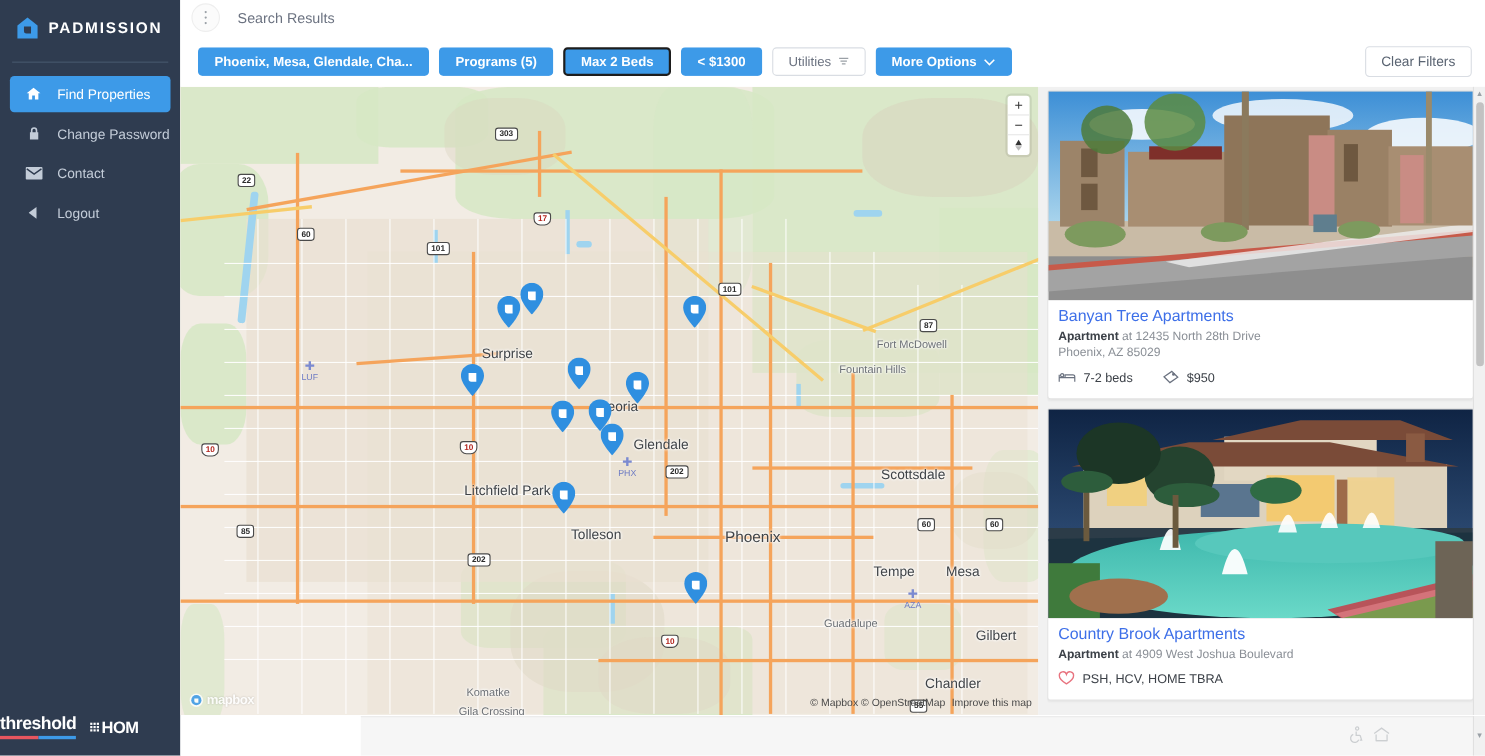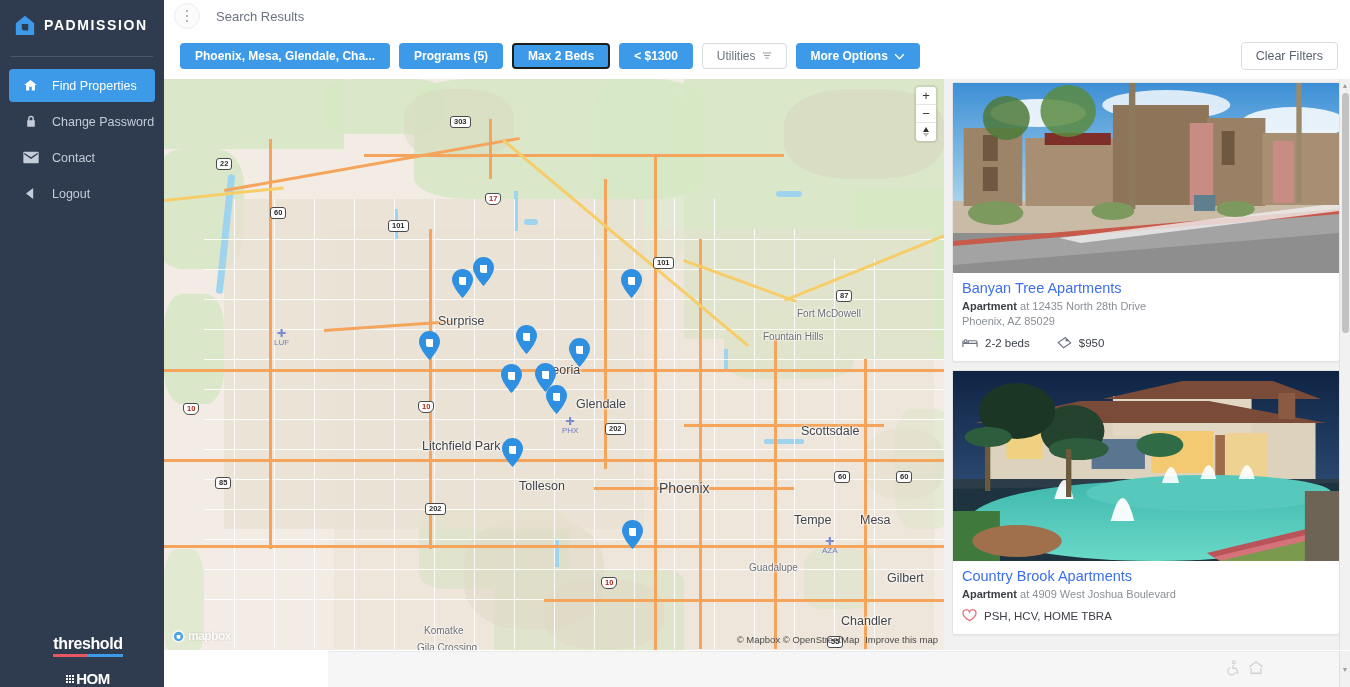--- a/index.html
+++ b/index.html
@@ -26,21 +26,21 @@
     display:flex; align-items:center; gap:13px;
     height:33px; padding:0 0 0 13px; border-radius:4px;
     margin-bottom:3px; cursor:pointer;
     font-size:12.5px; color:#c3ccd8;
   }
   .nav-item.active { background:#3d9ae8; color:#ffffff; }
   .nav-ico { width:17px; height:17px; display:flex; align-items:center; justify-content:center; flex:0 0 17px; }
   .nav-ico svg { display:block; }
   .footer-logos {
     position:absolute; left:0; bottom:0; width:164px; height:52px;
-    display:flex; align-items:center; gap:13px; padding-left:12px;flex-direction:column;
+    display:flex; align-items:center; gap:13px; padding-left:0;
   }
   .th-logo { font-size:16px; font-weight:bold; color:#fff; letter-spacing:-0.4px; position:relative; padding-bottom:4px; }
   .th-logo .bar { position:absolute; left:0; bottom:0; height:3px; width:100%; display:flex; }
   .th-logo .bar i { flex:1; display:block; }
   .hom-logo { display:flex; align-items:center; font-size:15px; font-weight:bold; color:#fff; letter-spacing:-0.5px; }
   .hom-dots { display:grid; grid-template-columns:repeat(3,2px); grid-template-rows:repeat(3,2px); gap:1px; margin-right:2px; }
   .hom-dots i { width:2px; height:2px; background:#fff; display:block; }
 
   
   .main { flex:1; position:relative; height:687px; background:#fff; }
@@ -545,21 +545,21 @@
                 <span>12435 North 28th Drive</span>
               </div>
               <div class="card-addr">Phoenix, AZ 85029</div>
               <div class="meta-row">
                 <span>
                   <svg width="16" height="13" viewBox="0 0 18 14" fill="none" stroke="#6b7280" stroke-width="1.3">
                     <path d="M1 12V5m0 3h16m0 4V7a2 2 0 0 0-2-2H7v3"></path>
                     <circle cx="4" cy="5.5" r="1.6"></circle>
                   </svg>
                 </span>
-                <span>2-2 beds</span>
+                <span>7-2 beds</span>
                 <span class="gap"></span>
                 <span>
                   <svg width="16" height="13" viewBox="0 0 18 14" fill="none" stroke="#6b7280" stroke-width="1.3">
                     <path d="M10.5 1.5 16.5 7.5 8.5 13 2.5 7z"></path>
                     <circle cx="12.2" cy="4.4" r=".9" fill="#6b7280"></circle>
                   </svg>
                 </span>
                 <span>$950</span>
               </div>
             </div>

